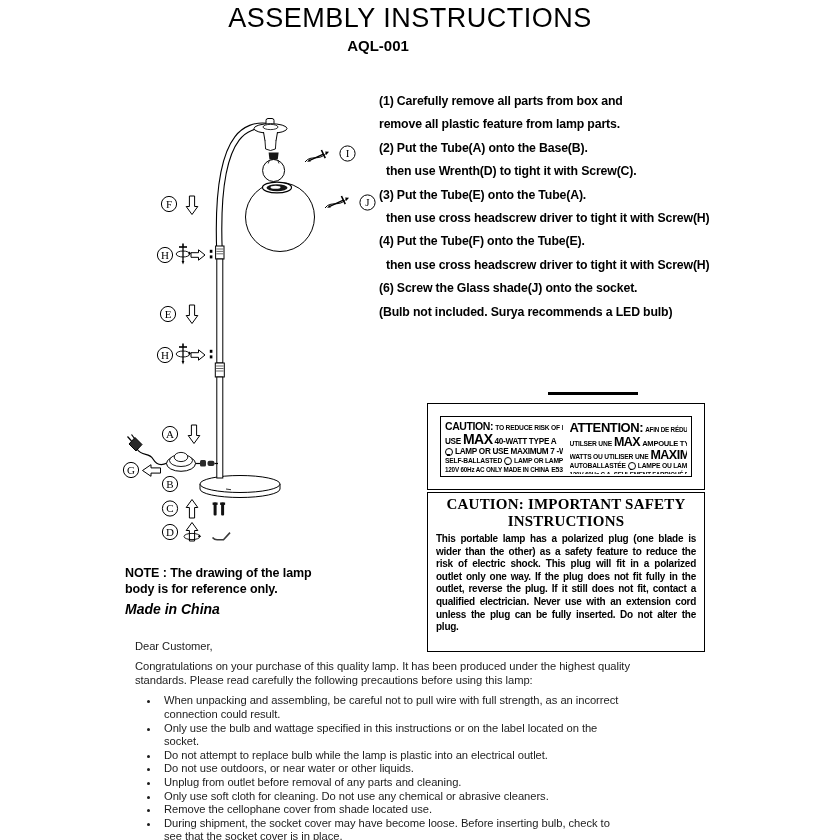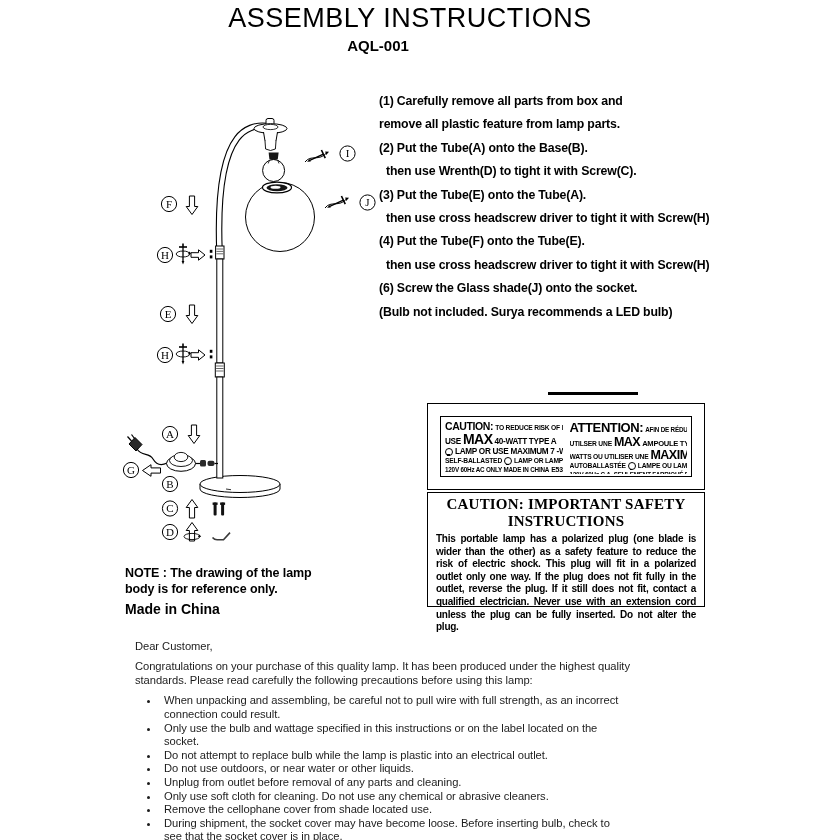--- a/index.html
+++ b/index.html
@@ -36,30 +36,30 @@
   .c-cert{font-size:6.9px;font-weight:900;letter-spacing:-.2px;}
   .fr .c-head{font-size:13px;}
   .fr .c-max{font-size:12.5px;}
   .fr .c-md{font-size:7.6px;}
   .bulbi{flex:0 0 auto;width:6px;height:6px;border:1px solid #000;border-radius:50%;
          position:relative;align-self:center;}
   .bulbi::after{content:"";position:absolute;left:1.4px;top:5.6px;width:2.2px;height:1.8px;background:#000;}
   .artifact{position:absolute;left:548px;top:392px;width:90px;height:3px;background:#000;}
 
   
-  .sbox{position:absolute;left:427px;top:492px;width:278px;height:115px;border:1.8px solid #000;
+  .sbox{position:absolute;left:427px;top:492px;width:278px;height:160px;border:1.8px solid #000;
         box-sizing:border-box;padding:3px 8px 0;background:#fff;}
   .sbox .t{font-family:"Liberation Serif",serif;font-weight:bold;font-size:15px;
            text-align:center;line-height:17px;letter-spacing:.2px;}
   .sbox .sbody{margin-top:3px;font-size:10px;font-weight:bold;letter-spacing:-.25px;
            line-height:12.6px;text-align:justify;}
 
   
   .noteline{position:absolute;left:125px;font-weight:bold;font-size:12.5px;letter-spacing:-.1px;}
-  .made{position:absolute;left:125px;top:601px;font-weight:bold;font-size:14px;}
+  .made{position:absolute;left:125px;top:601px;font-weight:bold;font-size:14px;font-style:italic;}
 
   
   .cust{position:absolute;left:135px;top:640px;width:495px;font-size:11.2px;
         letter-spacing:-.05px;color:#1c1c1c;}
   .cust .sal{margin:0 0 7px;}
   .cust .intro{margin:0 0 7px;line-height:14.2px;}
   .cust ul{margin:0;padding-left:25px;}
   .cust li{line-height:13.6px;margin:0;padding-left:4px;}
 </style>
 </head>

